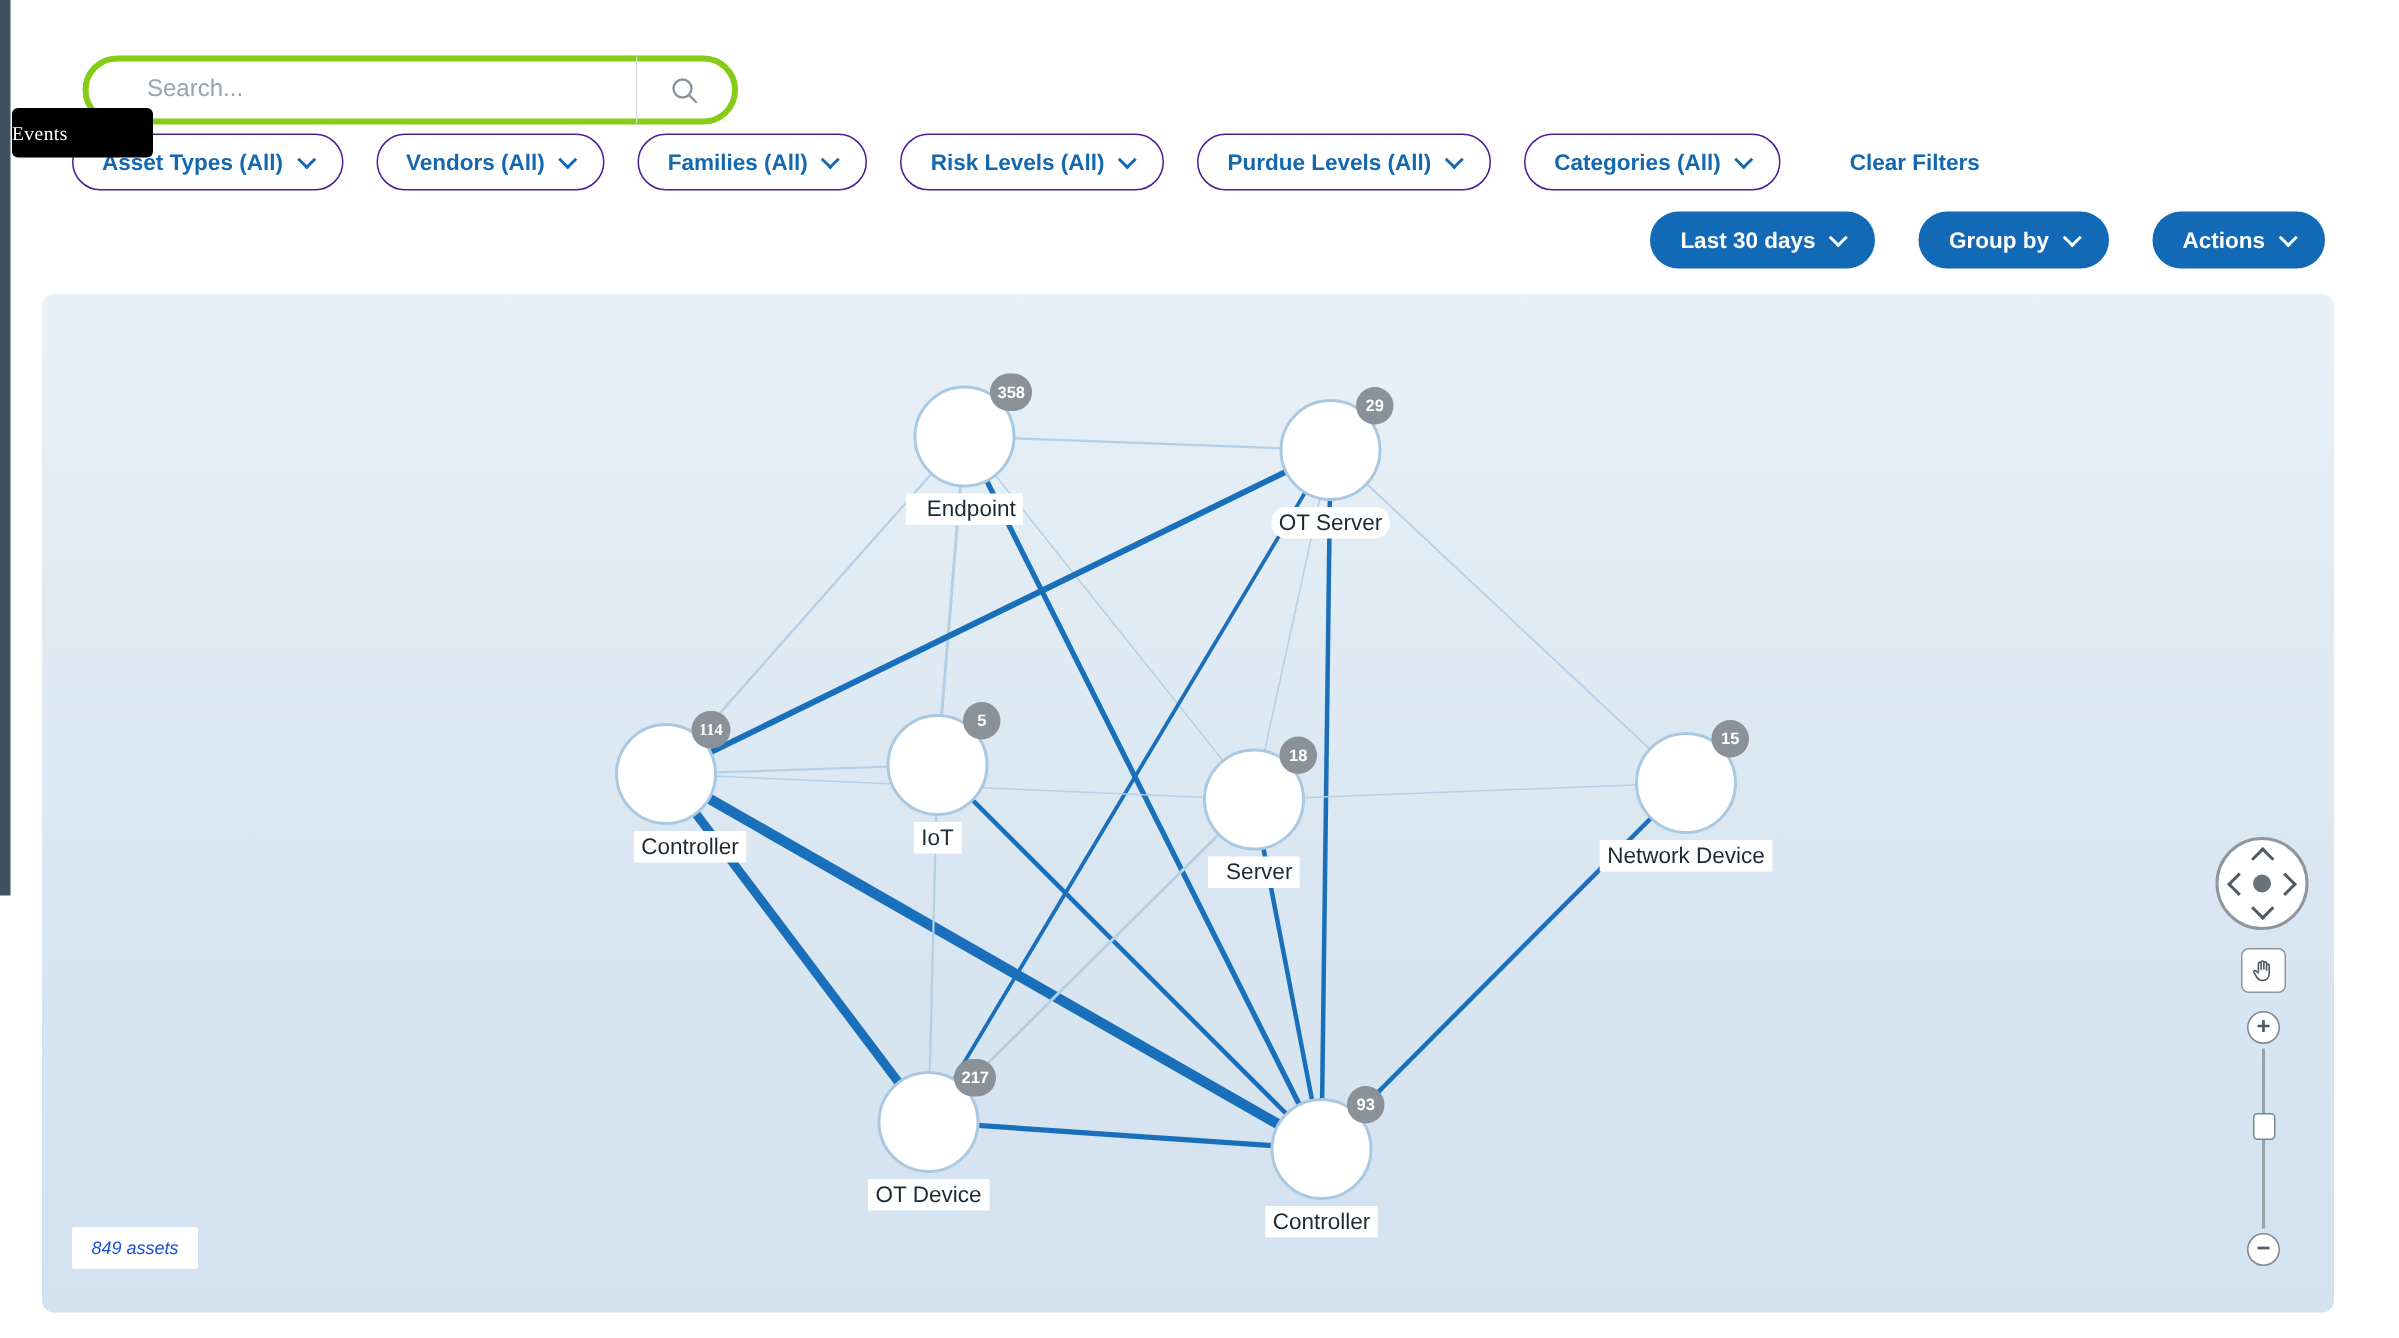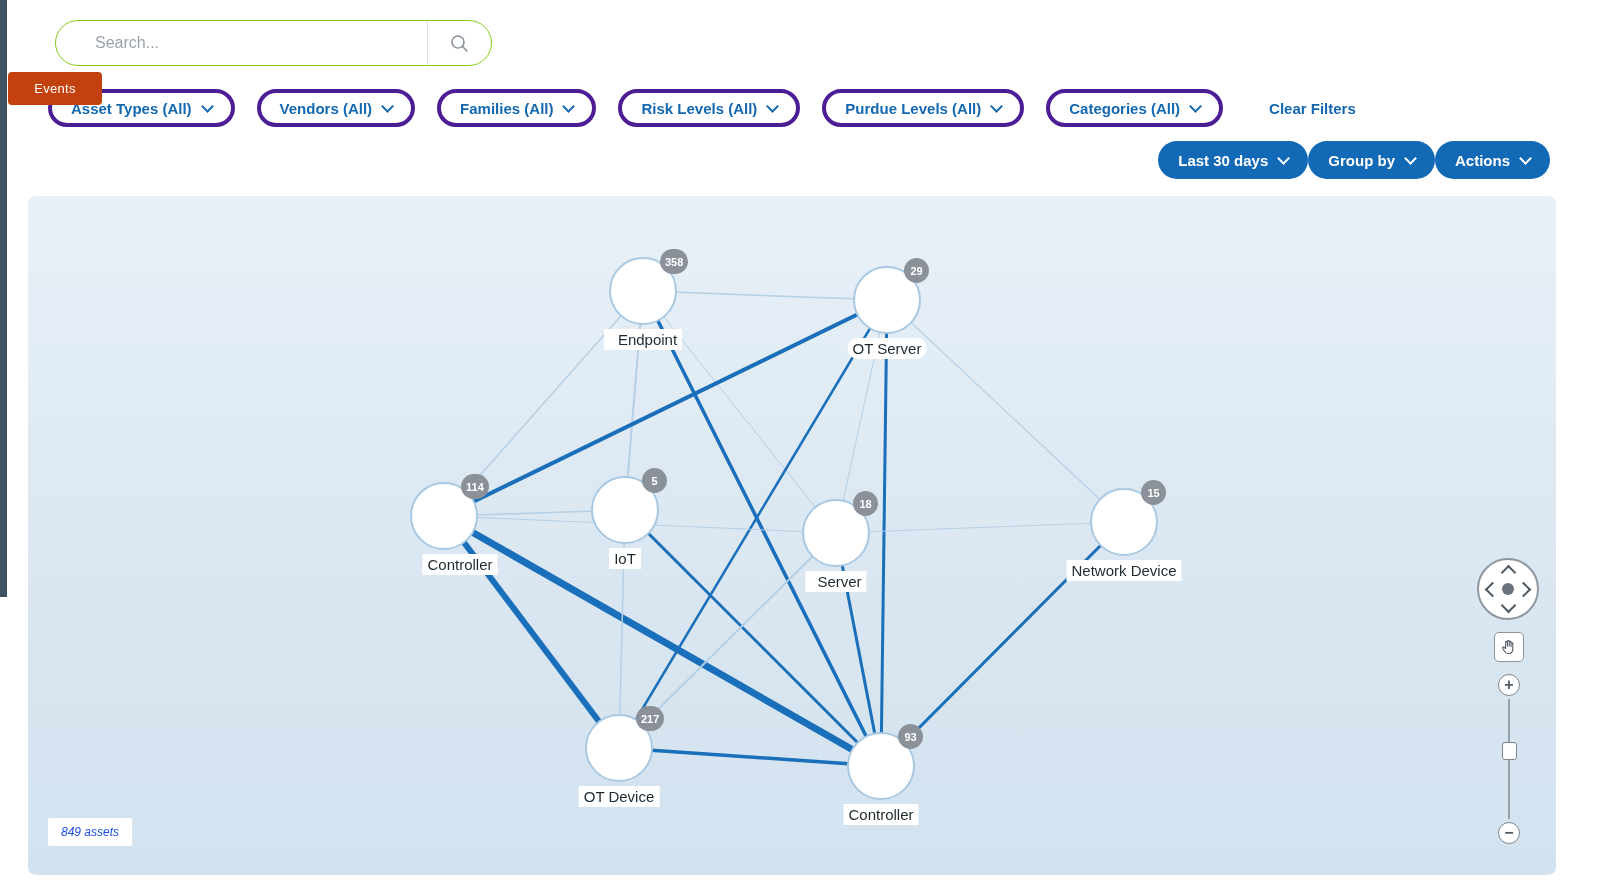--- a/index.html
+++ b/index.html
@@ -5,44 +5,44 @@
   html,body{margin:0;padding:0;}
   body{
     width:1599px;height:892px;position:relative;background:#ffffff;
     font-family:"Liberation Sans", sans-serif;overflow:hidden;
     -webkit-font-smoothing:antialiased;
   }
   
   .left-strip{position:absolute;left:0;top:0;width:7px;height:597px;background:#3e5262;}
 
   
-  .search-bar{position:absolute;left:55px;top:20px;width:437px;height:46px;background:#fff;
-    border:1px solid #84cc16;border-radius:23px;display:flex;align-items:center;box-sizing:border-box;}
+  .search-bar{position:absolute;left:55px;top:37px;width:437px;height:46px;background:#fff;
+    border:4px solid #84cc16;border-radius:23px;display:flex;align-items:center;box-sizing:border-box;}
   .search-input{flex:1;height:100%;border:none;outline:none;background:transparent;
     padding:0 10px 0 39px;font-size:16px;color:#333;font-family:"Liberation Sans",sans-serif;}
   .search-input::placeholder{color:#9aa3ab;}
   .search-btn{width:64px;height:44px;border:none;border-left:1px solid #d9dee4;background:transparent;
     display:flex;align-items:center;justify-content:center;cursor:pointer;border-radius:0 22px 22px 0;}
 
   
-  .events-tab{position:absolute;left:8px;top:72px;width:94px;height:33px;background:#c2410c;color:#fff;
-    display:flex;align-items:center;justify-content:center;font-size:13px;border-radius:4px;z-index:20;
-    letter-spacing:.3px;cursor:pointer;}
+  .events-tab{position:absolute;left:8px;top:72px;width:94px;height:33px;background:#000000;color:#fff;
+    display:flex;align-items:center;font-size:13px;border-radius:4px;z-index:20;
+    letter-spacing:.3px;cursor:pointer;font-family:Liberation Serif, serif;}
 
   
   .filters-row{position:absolute;left:48px;top:89px;display:flex;align-items:center;gap:22px;z-index:10;}
-  .pill{display:inline-flex;align-items:center;height:38px;padding:0 19px;border:4px solid #4c1d95;
+  .pill{display:inline-flex;align-items:center;height:38px;padding:0 19px;border:1px solid #4c1d95;
     border-radius:19px;background:#fff;color:#1468b0;font-weight:700;font-size:15px;cursor:pointer;
     white-space:nowrap;box-sizing:border-box;}
   .chev{display:inline-block;width:7px;height:7px;border-right:2px solid currentColor;
     border-bottom:2px solid currentColor;transform:rotate(45deg);margin-left:11px;margin-top:-4px;}
   .clear-filters{color:#1468b0;font-weight:700;font-size:15px;margin-left:24px;cursor:pointer;white-space:nowrap;}
 
   
-  .actions-row{position:absolute;right:49px;top:141px;display:flex;align-items:center;}
+  .actions-row{position:absolute;right:49px;top:141px;display:flex;align-items:center;gap:29px;}
   .btn{display:inline-flex;align-items:center;height:38px;padding:0 20px;border:none;border-radius:19px;
     background:#1269b5;color:#fff;font-weight:700;font-size:15px;cursor:pointer;white-space:nowrap;}
 
   
   .graph-wrap{position:absolute;left:28px;top:196px;width:1528px;height:679px;border-radius:8px;
     background:linear-gradient(180deg,#e9f1f8 0%,#dce8f2 45%,#d2e2ef 100%);overflow:hidden;}
   .edges-svg{position:absolute;left:0;top:0;width:100%;height:100%;}
   .node{position:absolute;width:68px;height:68px;border-radius:50%;background:#fff;
     border:2px solid #a9c9e2;box-sizing:border-box;cursor:pointer;}
   .badge{position:absolute;top:-10px;left:49px;min-width:25px;height:25px;border-radius:13px;background:#8b9198;
@@ -190,21 +190,21 @@
   <div class="zoom-handle"></div>
   <button class="zoom-btn zoom-out">−</button>
 <div class="node" style="left: 581px; top: 61px;">
       <div class="badge">358</div>
     </div>
     <div class="node-label" style="left: 615px; top: 133px; padding-left: 14px;">Endpoint</div>
     <div class="node" style="left: 825px; top: 70px;">
       <div class="badge">29</div>
     </div>
     <div class="node-label" style="left: 859px; top: 142px; border-radius: 10px;">OT Server</div>
-    <div class="node" style="left: 382px; top: 286px;">
+    <div class="node" style="left: 382px; top: 286px; font-family: Liberation Serif, serif;">
       <div class="badge">114</div>
     </div>
     <div class="node-label" style="left: 416px; top: 358px; margin-left: 16px;">Controller</div>
     <div class="node" style="left: 563px; top: 280px;">
       <div class="badge">5</div>
     </div>
     <div class="node-label" style="left: 597px; top: 352px;">IoT</div>
     <div class="node" style="left: 774px; top: 303px;">
       <div class="badge">18</div>
     </div>

